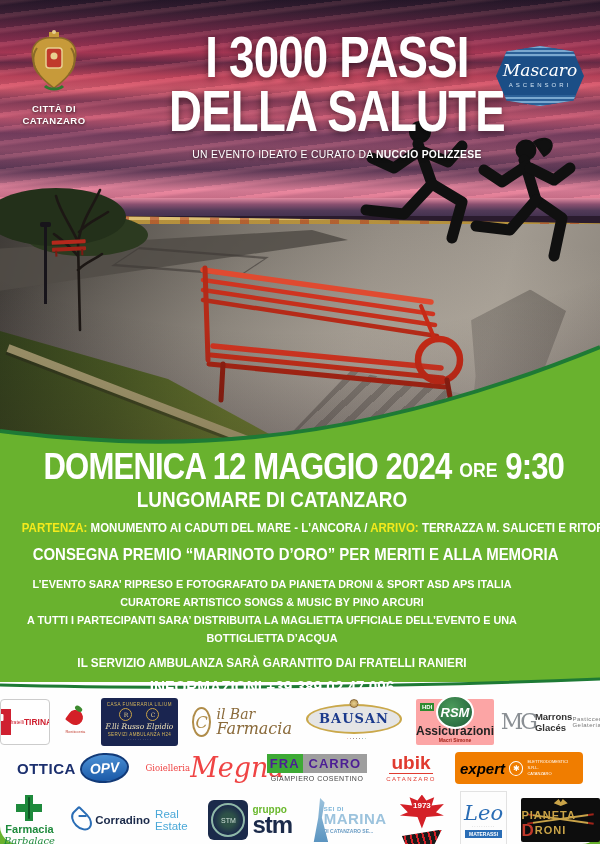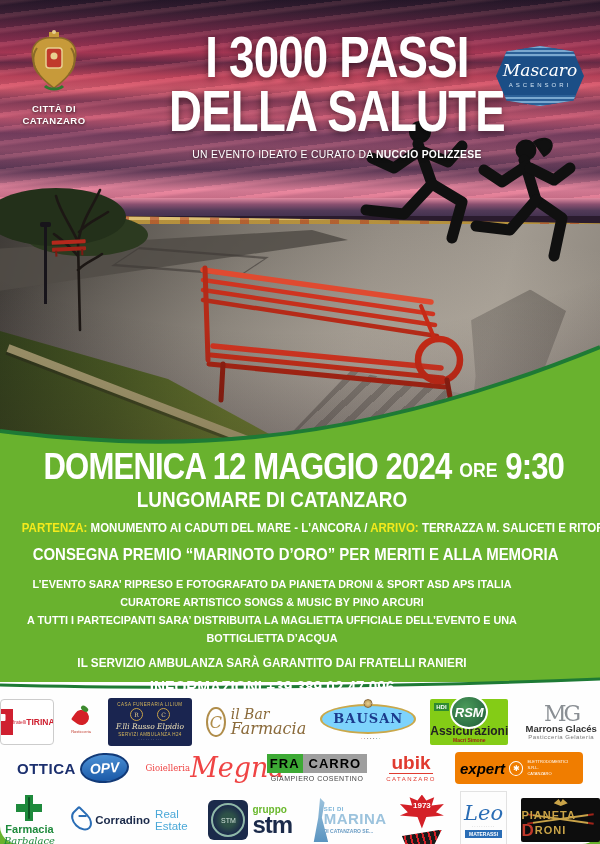--- a/index.html
+++ b/index.html
@@ -127,55 +127,55 @@
   .barcentrale{width:100px;height:40px;gap:5px;}
   .barcentrale .ring{width:26px;height:26px;border:2px solid #b08d4a;border-radius:50%;display:flex;
     align-items:center;justify-content:center;color:#b08d4a;font-family:"DejaVu Serif",serif;
     font-style:italic;font-size:16px;}
   .barcentrale .txt{text-align:left;color:#8a6a3a;font-family:"DejaVu Serif",serif;font-style:italic;}
   .barcentrale .s1{font-size:14px;line-height:1;}
   .barcentrale .s2{font-size:16px;line-height:1;}
   
   .bausan{width:96px;height:40px;position:relative;flex-direction:column;}
   .bausan .oval{width:92px;height:26px;border:2px solid #caa84a;border-radius:50%;display:flex;
-    align-items:center;justify-content:center;background:#7dd3fc;}
+    align-items:center;justify-content:center;background:#e5e5e5;}
   .bausan .bname{color:#1b3a8c;font-family:"DejaVu Serif",serif;font-weight:bold;font-size:13px;letter-spacing:1px;}
   .bausan .gem{position:absolute;top:-3px;left:50%;transform:translateX(-50%);width:7px;height:7px;
     background:radial-gradient(circle,#e8d090,#b08d4a);border-radius:50%;border:1px solid #8a6a3a;}
   .bausan .cdots{font-size:6px;letter-spacing:1px;margin-top:1px;
     color:#c0392b;text-shadow:3px 0 #2a6fc0,6px 0 #2f8a2f;}
   
-  .rsm{width:88px;height:46px;background:#84cc16;border-radius:2px;position:relative;flex-direction:column;
+  .rsm{width:88px;height:46px;background:#fca5a5;border-radius:2px;position:relative;flex-direction:column;
     justify-content:flex-end;padding-bottom:2px;box-sizing:border-box;}
   .rsm .hdi{position:absolute;left:4px;top:4px;background:#2f8a2f;color:#fff;font-size:6px;font-weight:bold;
     padding:1px 2px;}
   .rsm .circle{position:absolute;left:50%;top:-4px;transform:translateX(-50%);width:34px;height:30px;
     background:radial-gradient(circle at 40% 35%,#4a9a5a,#1f5c38);border-radius:50%;display:flex;
     align-items:center;justify-content:center;color:#fff;font-style:italic;font-weight:bold;font-size:13px;
     border:2px solid #fff;}
   .rsm .aline{font-size:12px;font-weight:bold;color:#222;line-height:1;}
   .rsm .agent{font-size:5px;color:#a02318;font-weight:bold;}
   
-  .marrons{width:92px;height:48px;flex-direction:column;}
+  .marrons{width:92px;height:48px;flex-direction:row;}
   .marrons .mg{font-family:"DejaVu Serif",serif;font-size:22px;color:#8a8f94;line-height:.9;letter-spacing:-3px;}
   .marrons .m1{font-size:9.5px;font-weight:bold;color:#333;}
   .marrons .m2{font-size:6px;color:#777;letter-spacing:.5px;}
   
   .ottica{width:112px;height:30px;gap:4px;}
   .ottica .word{color:#1b2f6e;font-weight:800;font-size:15px;letter-spacing:.5px;}
   .ottica .oval{width:52px;height:26px;background:linear-gradient(180deg,#4a8fd4,#1b5aa8);border-radius:50%;
     border:2px solid #123a78;display:flex;align-items:center;justify-content:center;color:#fff;
     font-style:italic;font-weight:800;font-size:14px;transform:rotate(-4deg);}
   
   .megna{width:110px;height:40px;flex-direction:row;color:#ef4444;}
   .megna .gsmall{font-family:"DejaVu Serif",serif;font-size:8.5px;margin-left:34px;}
   .megna .gscript{font-family:"DejaVu Serif",serif;font-style:italic;font-size:27px;line-height:.85;}
   
   .fracarro{width:100px;height:38px;flex-direction:column;}
-  .fracarro .bar{display:flex;font-weight:800;font-size:13px;color:#000000;letter-spacing:1px;justify-content:flex-end;}
+  .fracarro .bar{display:flex;font-weight:800;font-size:13px;color:#4c1d95;letter-spacing:1px;justify-content:flex-end;}
   .fracarro .fgreen{background:#3daa35;padding:2px 3px;}
   .fracarro .fgray{background:#9e9e9e;padding:2px 6px;}
   .fracarro .fsub{font-size:7px;color:#444;margin-top:2px;letter-spacing:.5px;}
   
   .ubik{width:60px;height:40px;flex-direction:column;}
   .ubik .uname{color:#e03a2f;font-weight:800;font-size:19px;line-height:.9;}
   .ubik .uline{width:44px;height:1px;background:#e03a2f;margin:2px 0;}
   .ubik .ucity{color:#e03a2f;font-size:6px;letter-spacing:1.5px;}
   
   .expert{width:128px;height:32px;background:#f07d00;border-radius:4px;gap:4px;padding:0 5px;box-sizing:border-box;}

